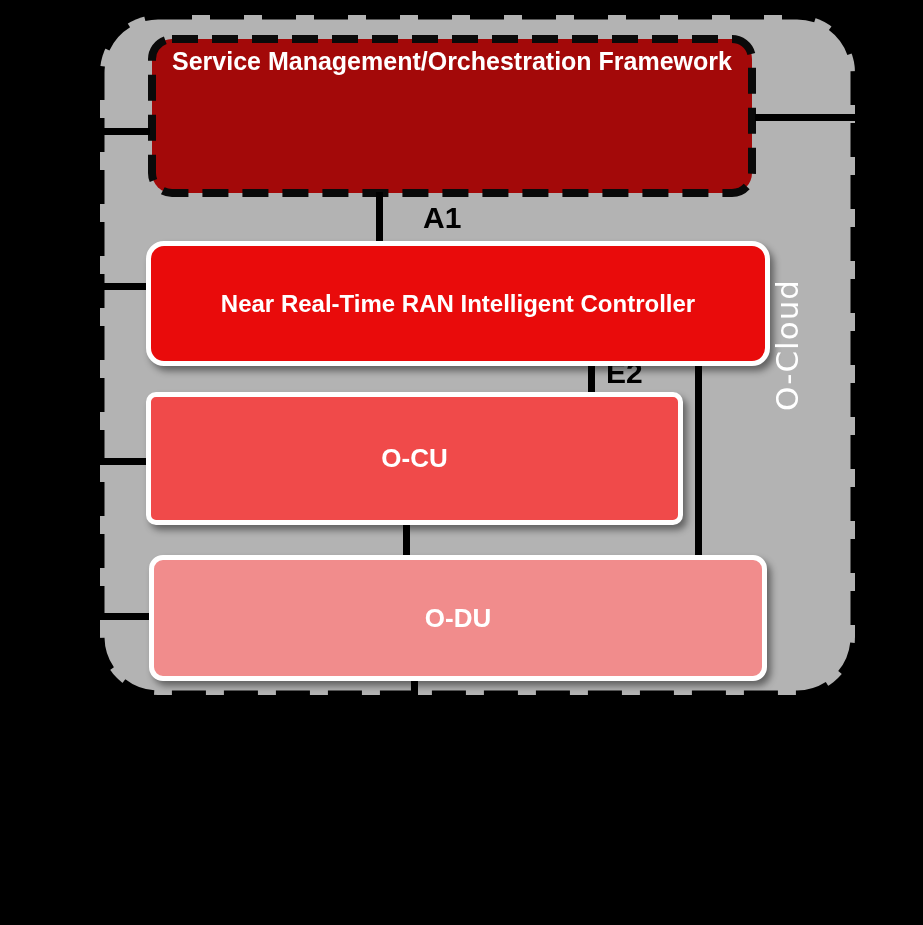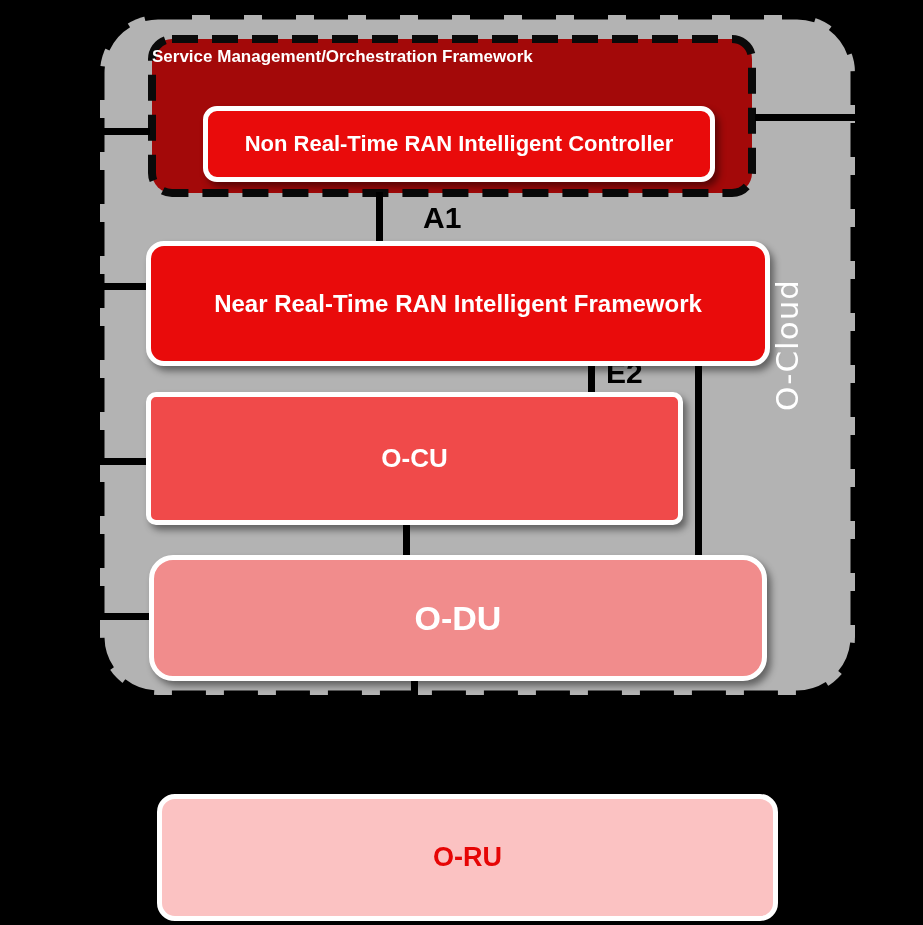--- a/index.html
+++ b/index.html
@@ -16,26 +16,26 @@
     display:flex;align-items:center;justify-content:center;
     border:5px solid #ffffff;
     box-shadow:4px 5px 7px rgba(0,0,0,0.45);
     color:#ffffff;
     text-align:center;
   }
   .node .lbl{font-weight:700;}
   #non-rt-ric{left:203px;top:106px;width:502px;height:66px;background:#E90B0B;border-radius:14px;font-size:22px;}
   #near-rt-ric{left:146px;top:241px;width:614px;height:115px;background:#E90B0B;border-radius:18px;font-size:24px;}
   #o-cu{left:146px;top:392px;width:527px;height:123px;background:#F04A4A;border-radius:10px;font-size:26px;}
-  #o-du{left:149px;top:555px;width:608px;height:116px;background:#F18C8C;border-radius:24px;font-size:34px;}
+  #o-du{left:149px;top:555px;width:608px;height:116px;background:#F18C8C;border-radius:14px;font-size:26px;}
   #o-ru{left:157px;top:794px;width:611px;height:117px;background:#FBC2C2;border-radius:18px;font-size:27px;box-shadow:3px 4px 6px rgba(0,0,0,0.6);}
   #o-ru .lbl{color:#E60505;}
   #smo-title{
     position:absolute;left:152px;top:47px;width:600px;
-    color:#ffffff;font-size:17px;font-weight:700;
+    text-align:center;color:#ffffff;font-size:25px;font-weight:700;
   }
   .iface-line{position:absolute;background:#000000;}
   .iface-label{
     position:absolute;color:#000000;font-weight:700;font-size:30px;
     line-height:1;
   }
   #o-cloud-label{
     position:absolute;left:787px;top:345px;
     transform:translate(-50%,-50%) rotate(-90deg);
     color:#ffffff;font-size:31px;font-weight:400;
@@ -63,35 +63,29 @@
   <div class="iface-line" style="left:376px;top:192px;width:7px;height:51px;"></div>
   <div class="iface-line" style="left:588px;top:354px;width:7px;height:42px;"></div>
   <div class="iface-line" style="left:695px;top:354px;width:7px;height:204px;"></div>
   <div class="iface-line" style="left:403px;top:513px;width:7px;height:45px;"></div>
   <div class="iface-line" style="left:411px;top:669px;width:7px;height:29px;"></div>
 
   <div class="iface-label" style="left:423px;top:203px;">A1</div>
   <div class="iface-label" style="left:606px;top:358px;">E2</div>
   <div class="iface-label" style="left:428px;top:495px;">F1</div>
 
-  <div class="node" id="non-rt-ric">
-    <span class="lbl">Non Real-Time RAN Intelligent Controller</span>
-  </div>
 
   <div class="node" id="near-rt-ric">
-    <span class="lbl">Near Real-Time RAN Intelligent Framework</span>
+    <span class="lbl">Near Real-Time RAN Intelligent Controller</span>
   </div>
 
   <div class="node" id="o-cu">
     <span class="lbl">O-CU</span>
   </div>
 
   <div class="node" id="o-du">
     <span class="lbl">O-DU</span>
   </div>
 
-  <div class="node" id="o-ru">
-    <span class="lbl">O-RU</span>
-  </div>
 
   <div id="o-cloud-label">O-Cloud</div>
 
 </div>
 
 </body></html>

